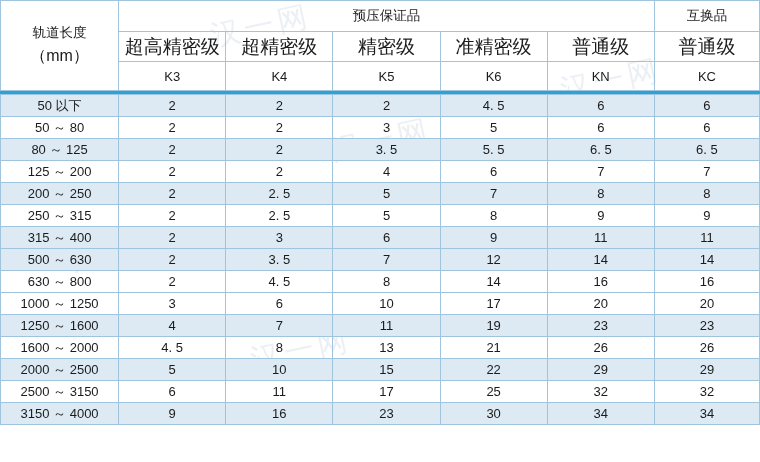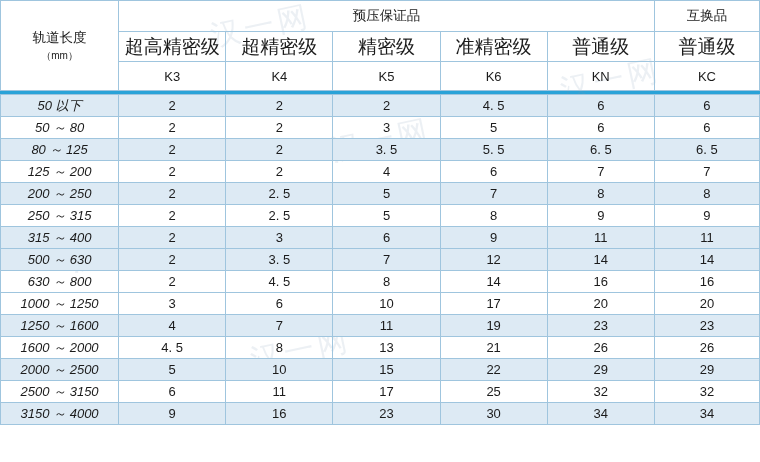--- a/index.html
+++ b/index.html
@@ -63,31 +63,31 @@
   
   tr.hrow-top td { height: 30px; font-size: 13.5px; margin-top: 12px; }
   tr.hrow-grade td { height: 29px; font-size: 19px; }
   tr.hrow-code td { height: 28px; font-size: 13px; margin-top: 32px; }
 
   td.rowhead-merge {
     font-size: 13.5px;
     line-height: 1.5;
   }
   .rh-line1 { display: block; text-align: center; }
-  .rh-line2 { display: block; font-size: 10px; }
+  .rh-line2 { display: block; font-size: 16px; }
 
   
   tr.drow td { height: 21px; font-size: 13px; }
   tr.alt td { background: #ddeaf4; }
   .midline {
     height: 3px;
     background: #2aa3d8;
     width: 760px;
   }
-  .nowrap { white-space: nowrap; font-style: italic; }
+  .nowrap { white-space: nowrap; }
 </style>
 </head>
 <body>
 
 <div class="sheet">
 
   <div class="watermark">
     <span class="wm1">汉一网</span>
     <span class="wm2">汉一网</span>
     <span class="wm3">汉一网</span>

